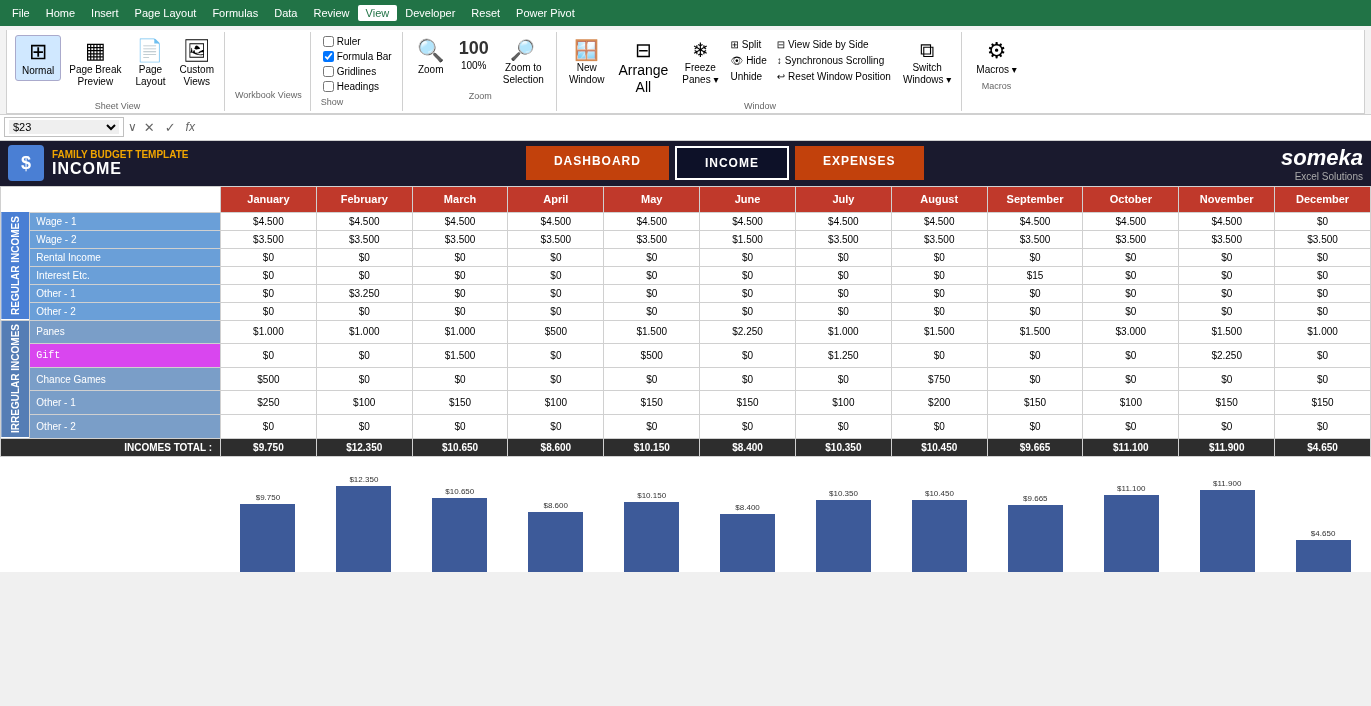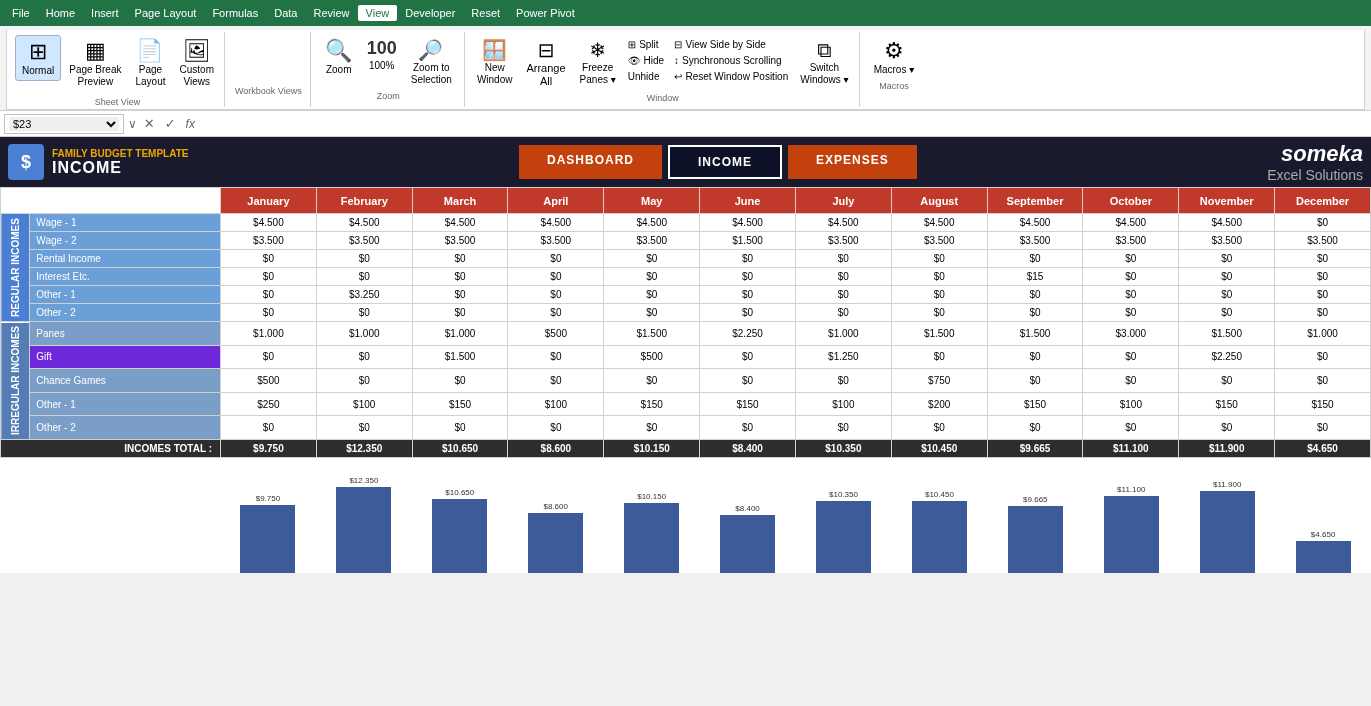--- a/index.html
+++ b/index.html
@@ -30,21 +30,21 @@
     
     .sheet-header { background: #1a1a2e; display: flex; align-items: center; padding: 4px 8px; gap: 8px; }
     .sheet-logo { background: #4a7fd4; width: 36px; height: 36px; display: flex; align-items: center; justify-content: center; border-radius: 4px; color: white; font-size: 18px; font-weight: bold; }
     .sheet-title-block { display: flex; flex-direction: column; }
     .sheet-subtitle { color: #f0a500; font-size: 10px; font-weight: bold; }
     .sheet-title { color: white; font-size: 16px; font-weight: bold; letter-spacing: 1px; }
     .nav-tabs { display: flex; gap: 6px; margin-left: auto; margin-right: 20px; }
     .nav-tab { background: #c2410c; color: white; padding: 8px 28px; font-size: 12px; font-weight: bold; cursor: pointer; letter-spacing: 1px; }
     .nav-tab.active { background: #1a1a2e; border: 2px solid white; }
     .logo-right { color: white; font-size: 20px; font-weight: bold; font-style: italic; text-align: right; }
-    .logo-sub { color: #aaa; font-size: 14px; text-align: right; }
+    .logo-sub { color: #aaa; font-size: 10px; text-align: right; }
 
     
     .table-container { overflow: auto; }
     table { border-collapse: collapse; width: 100%; font-size: 11px; }
     th, td { border: 1px solid #d0d0d0; padding: 3px 5px; white-space: nowrap; }
     
     .col-header { background: #c0392b; color: white; font-weight: bold; text-align: center; font-size: 11px; height: 26px; }
     
     .ribbon-active-btn { background: #d0e8ff; border: 1px solid #aac; }
   </style>
@@ -91,20 +91,39 @@
       <div style="font-size:9px; color:#666; margin-top:2px;">Sheet View</div>
     </div>
 
     <div style="display:flex; flex-direction:column; align-items:center; padding: 0 8px; border-right:1px solid #d0d0d0;">
       <div style="display:flex; gap:2px; padding-top:3px;">
         
       </div>
       <div style="font-size:9px; color:#666; margin-top:auto; margin-bottom:11px;">Workbook Views</div>
     </div>
 
+    <div style="display:flex; flex-direction:column; padding: 0 8px; border-right:1px solid #d0d0d0; justify-content:center; gap:2px;">
+      <div class="checkbox-row">
+        <input type="checkbox" style="">
+        <span>Ruler</span>
+      </div>
+      <div class="checkbox-row">
+        <input type="checkbox" checked="" style="">
+        <span>Formula Bar</span>
+      </div>
+      <div class="checkbox-row">
+        <input type="checkbox" style="">
+        <span>Gridlines</span>
+      </div>
+      <div class="checkbox-row">
+        <input type="checkbox" style="">
+        <span>Headings</span>
+      </div>
+      <div style="font-size:9px; color:#666; margin-top:2px;">Show</div>
+    </div>
 
     <div style="display:flex; flex-direction:column; align-items:center; padding: 0 6px; border-right:1px solid #d0d0d0;">
       <div style="display:flex; gap:2px; padding-top:3px;">
         <div class="ribbon-btn-large" style="min-width:40px;">
           <div style="font-size:22px;">🔍</div>
           <div style="font-size:10px;">Zoom</div>
         </div>
         <div class="ribbon-btn-large" style="min-width:36px;">
           <div style="font-size:18px; font-weight:bold; color:#333;">100</div>
           <div style="font-size:10px;">100%</div>
@@ -118,21 +137,21 @@
     </div>
 
     <div style="display:flex; flex-direction:column; padding: 0 4px; border-right:1px solid #d0d0d0;">
       <div style="display:flex; gap:2px; padding-top:3px;">
         <div class="ribbon-btn-large" style="min-width:40px;">
           <div style="font-size:20px;">🪟</div>
           <div style="font-size:10px; text-align:center;">New<br>Window</div>
         </div>
         <div class="ribbon-btn-large" style="min-width:40px;">
           <div style="font-size:20px;">⊟</div>
-          <div style="font-size:11px; ">Arrange<br>All</div>
+          <div style="font-size:14px; ">Arrange<br>All</div>
         </div>
         <div class="ribbon-btn-large" style="min-width:44px;">
           <div style="font-size:20px;">❄</div>
           <div style="font-size:10px; text-align:center;">Freeze<br>Panes ▾</div>
         </div>
         <div style="display:flex; flex-direction:column; gap:1px; padding-top:2px; justify-content:flex-start;">
           <div class="ribbon-btn-small">
             <span>⊞</span>
             <span>Split</span>
           </div>
@@ -330,21 +349,21 @@
             <td style="text-align: center; background: white; font-size: 10px; padding: 3px 5px;">$1.500</td>
             <td style="text-align: center; background: white; font-size: 10px; padding: 3px 5px;">$2.250</td>
             <td style="text-align: center; background: white; font-size: 10px; padding: 3px 5px;">$1.000</td>
             <td style="text-align: center; background: white; font-size: 10px; padding: 3px 5px;">$1.500</td>
             <td style="text-align: center; background: white; font-size: 10px; padding: 3px 5px;">$1.500</td>
             <td style="text-align: center; background: white; font-size: 10px; padding: 3px 5px;">$3.000</td>
             <td style="text-align: center; background: white; font-size: 10px; padding: 3px 5px;">$1.500</td>
             <td style="text-align: center; background: white; font-size: 10px; padding: 3px 5px;">$1.000</td>
           </tr>
           <tr>
-            <td style="background: #6d28d9; color: white; font-size: 10px; padding: 3px 6px;">Gift</td>
+            <td style="background: #d946ef; color: white; font-size: 10px; padding: 3px 6px; font-family: Liberation Mono, monospace;">Gift</td>
             <td style="text-align: center; background: white; font-size: 10px; padding: 3px 5px;">$0</td>
             <td style="text-align: center; background: white; font-size: 10px; padding: 3px 5px;">$0</td>
             <td style="text-align: center; background: white; font-size: 10px; padding: 3px 5px;">$1.500</td>
             <td style="text-align: center; background: white; font-size: 10px; padding: 3px 5px;">$0</td>
             <td style="text-align: center; background: white; font-size: 10px; padding: 3px 5px;">$500</td>
             <td style="text-align: center; background: white; font-size: 10px; padding: 3px 5px;">$0</td>
             <td style="text-align: center; background: white; font-size: 10px; padding: 3px 5px;">$1.250</td>
             <td style="text-align: center; background: white; font-size: 10px; padding: 3px 5px;">$0</td>
             <td style="text-align: center; background: white; font-size: 10px; padding: 3px 5px;">$0</td>
             <td style="text-align: center; background: white; font-size: 10px; padding: 3px 5px;">$0</td>

